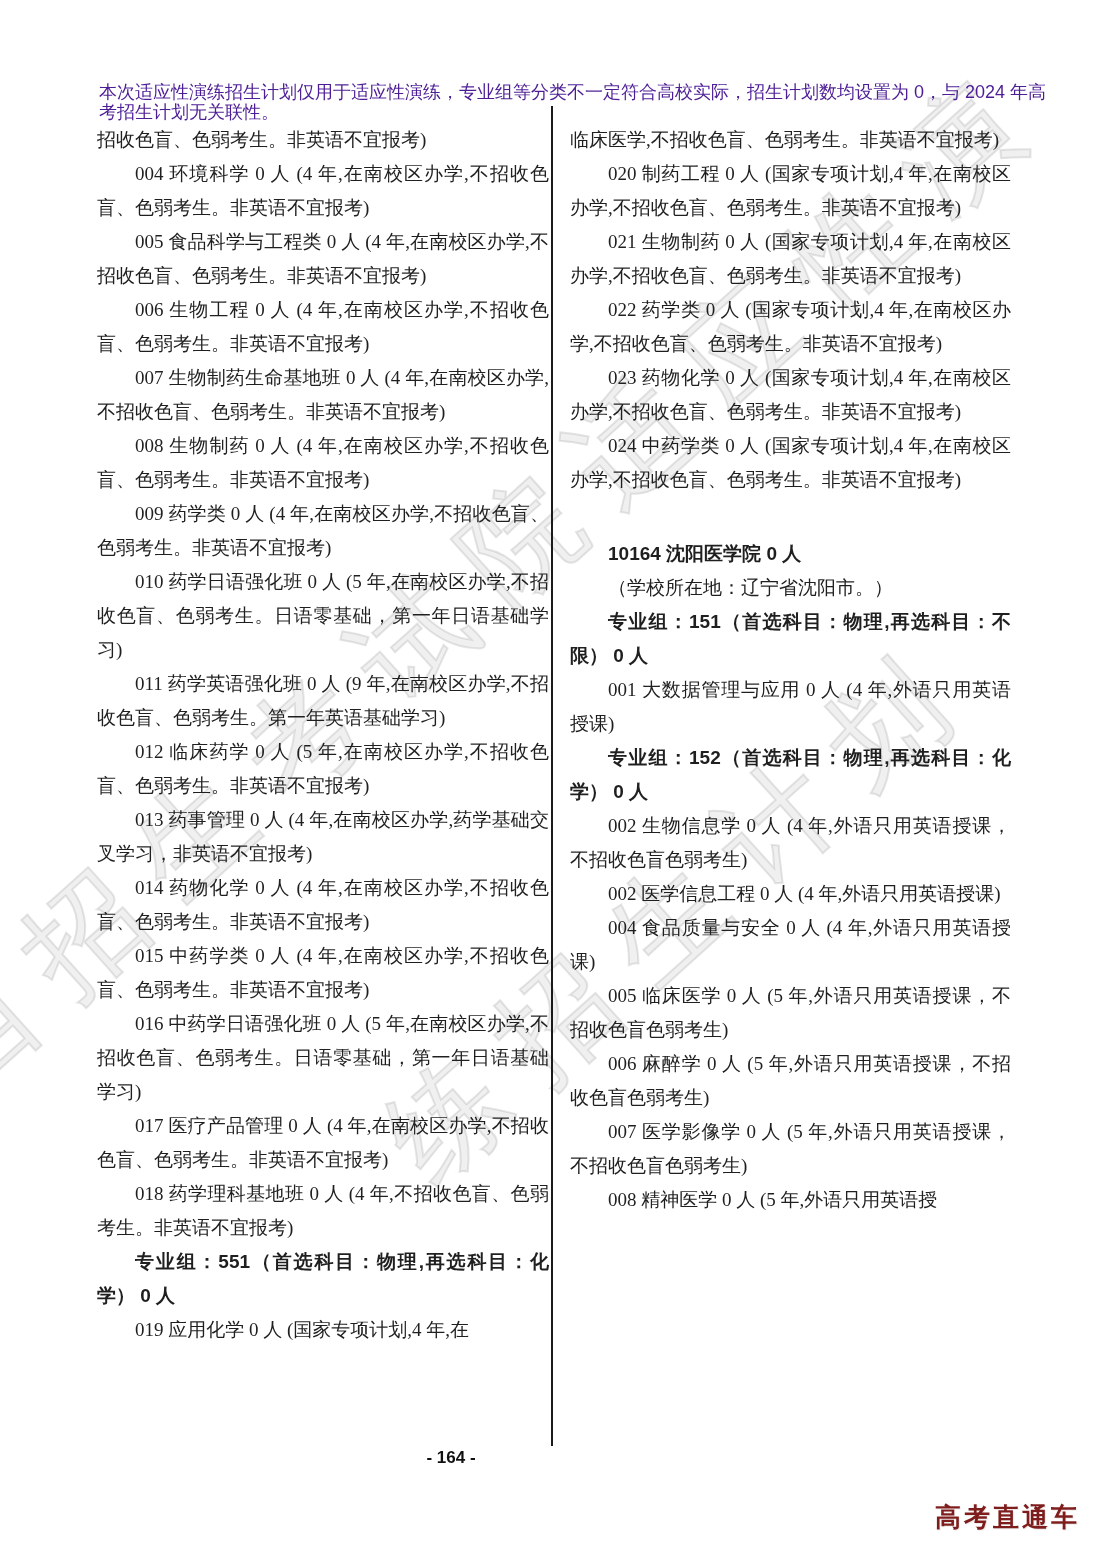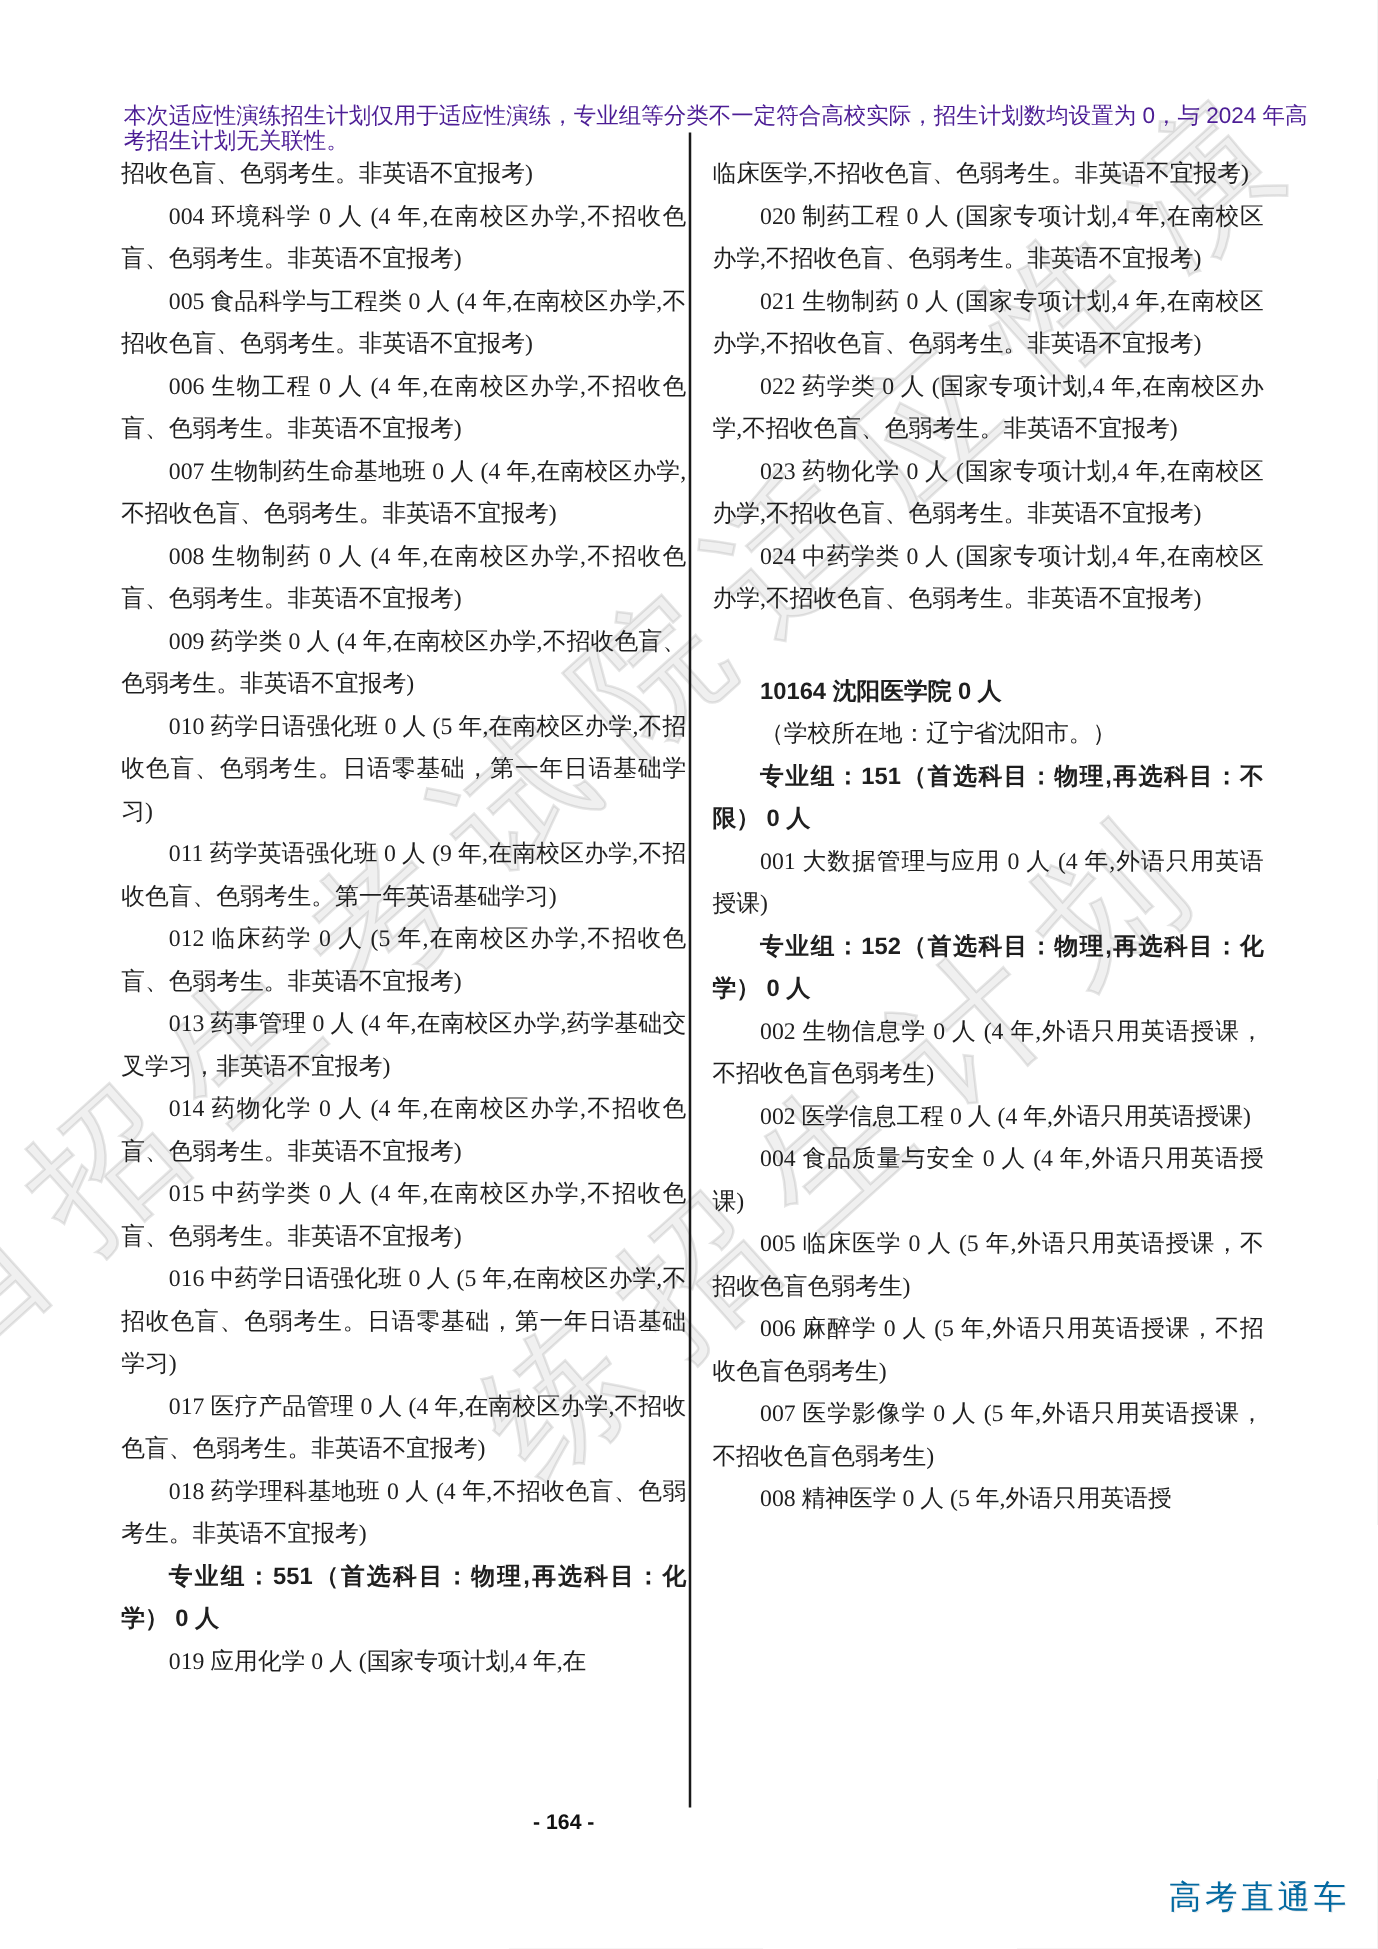--- a/index.html
+++ b/index.html
@@ -26,22 +26,22 @@
              font-size:115px;letter-spacing:32px;line-height:380px;text-align:center;
              color:rgba(128,128,128,0.12);-webkit-text-stroke:2px rgba(128,128,128,0.20);
              font-family:"Liberation Sans","DejaVu Sans",sans-serif;pointer-events:none;z-index:0;}
 
   .col, .notice, .divider, .pageno, .brand{z-index:1;}
 
   .pageno{position:absolute;left:0;top:1448px;width:902px;text-align:center;
           font-size:17px;font-weight:600;color:#111;
           font-family:"Liberation Sans","DejaVu Sans",sans-serif;}
 
-  .brand{position:absolute;top:1500px;right:22px;font-size:26px;font-weight:normal;
-         letter-spacing:3px;color:#0369a1;text-shadow:1px 1px 0 rgba(0,0,0,0.08);
+  .brand{position:absolute;top:1500px;right:22px;font-size:26px;font-weight:bold;
+         letter-spacing:3px;color:#7f1d1d;text-shadow:1px 1px 0 rgba(0,0,0,0.08);
          font-family:"Liberation Sans","DejaVu Sans",sans-serif;}
 </style>
 </head>
 <body>
 
 <div class="page">
 
   <div class="watermark">广西招生考试院适应性演练招生计划</div>
 
   <div class="notice">本次适应性演练招生计划仅用于适应性演练，专业组等分类不一定符合高校实际，招生计划数均设置为 0，与 2024 年高考招生计划无关联性。</div>

